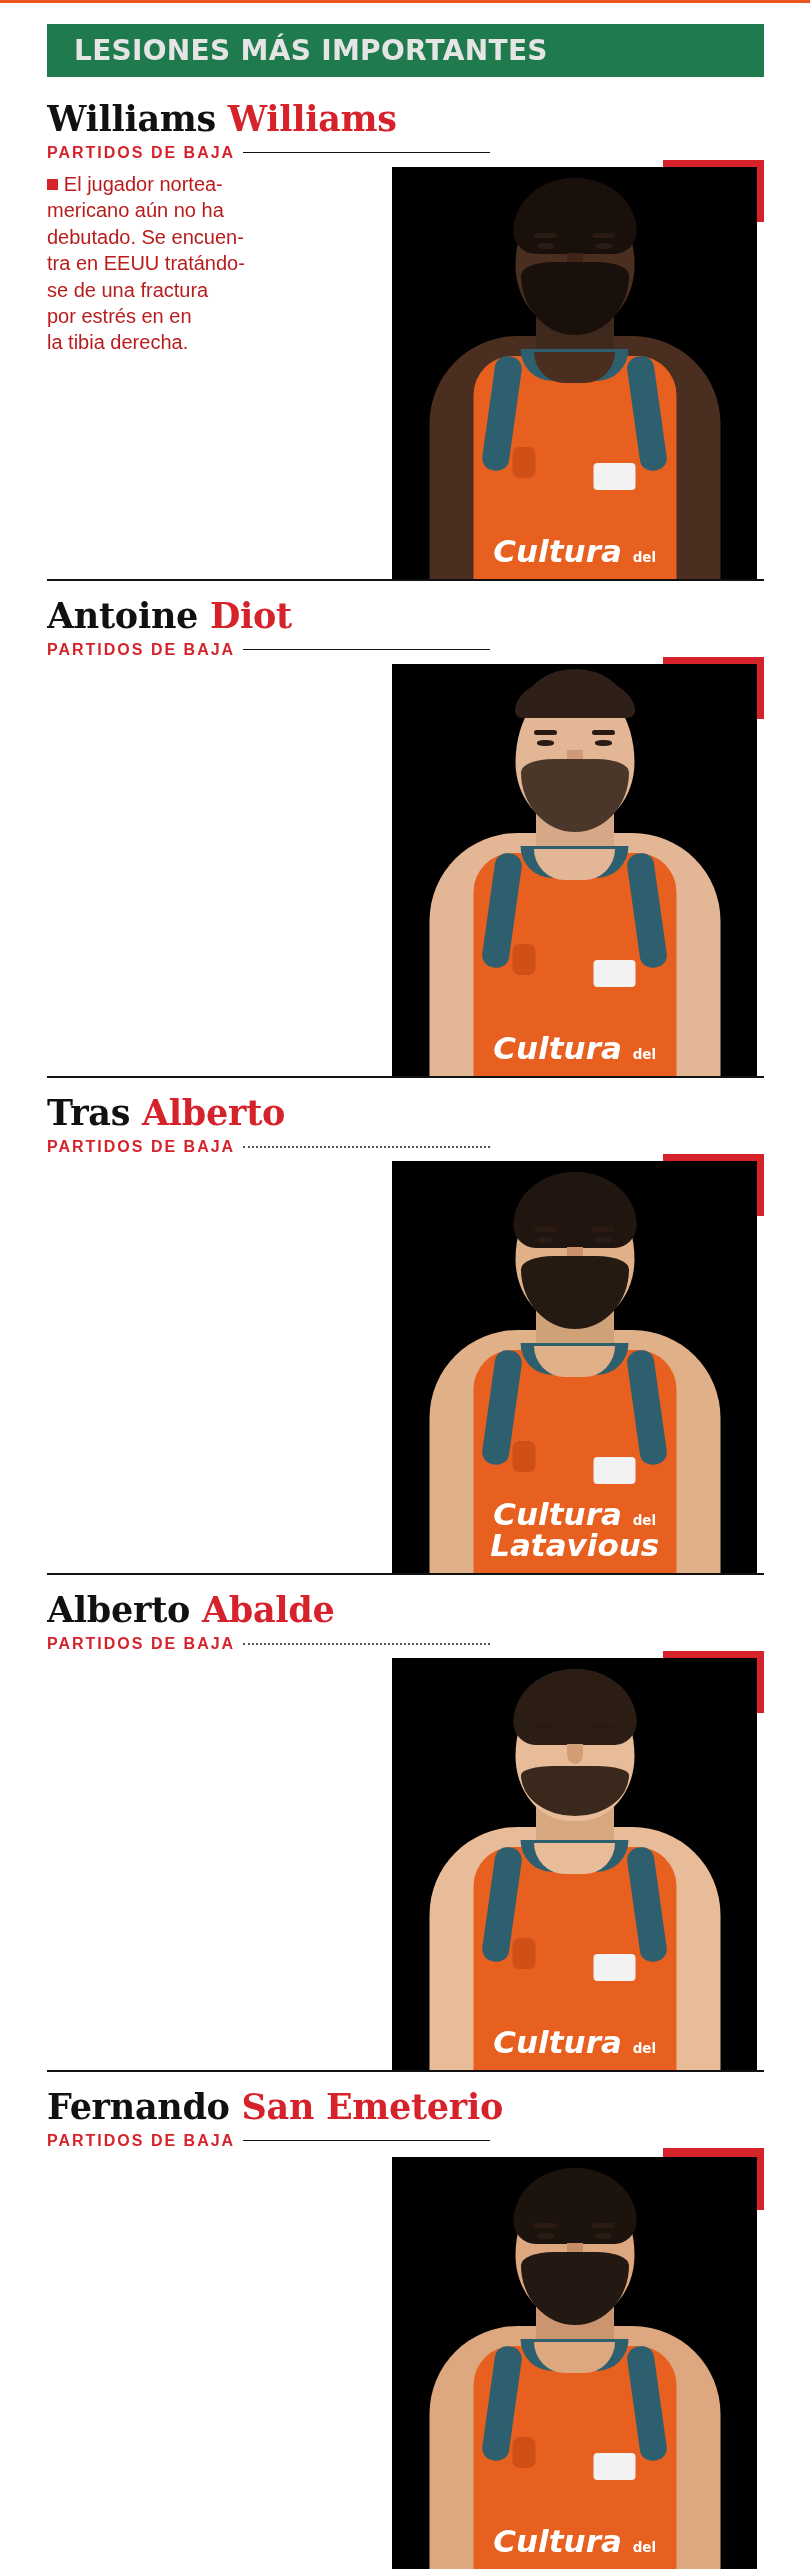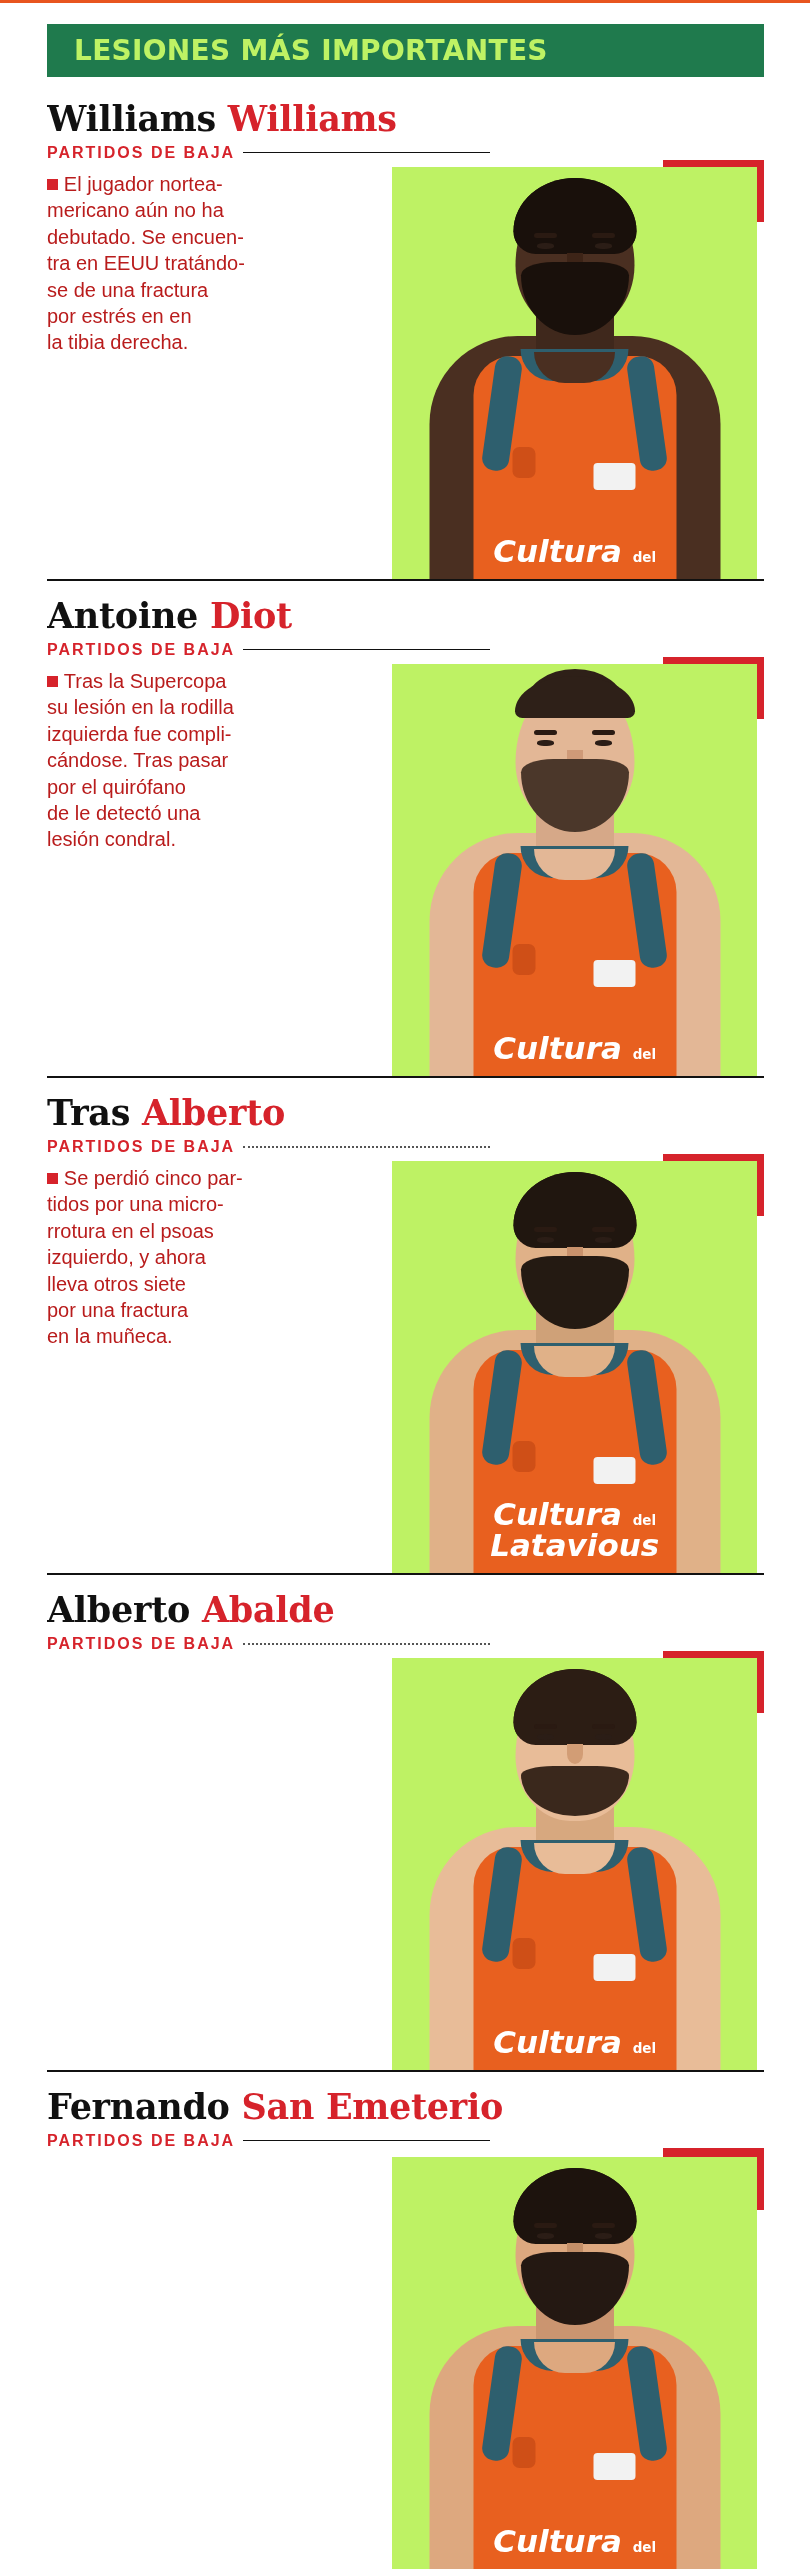--- a/index.html
+++ b/index.html
@@ -37,21 +37,21 @@
   
   .banner {
     background: #1f7a4d;
     height: 53px;
     display: flex;
     align-items: center;
     padding-left: 27px;
     margin-bottom: 6.8px;
   }
   .banner-title {
-    color: #bef264;
+    color: #e5e5e5;
     font-family: "DejaVu Sans", sans-serif;
     font-weight: bold;
     font-size: 28px;
     letter-spacing: 0.3px;
     line-height: 1;
   }
 
   
   .player {
     position: relative;
@@ -141,21 +141,21 @@
     position: absolute;
     right: 6.8px;
     bottom: 0;
     width: 365px;
     height: 412px;
     overflow: hidden;
   }
   .photo-inner {
     position: absolute;
     inset: 0;
-    background: #bef264;
+    background: #000000;
   }
 
   
   .head {
     position: absolute;
     left: 50%;
     transform: translateX(-50%);
     width: 119px;
     height: 147px;
     border-radius: 50% 50% 46% 46% / 56% 56% 44% 44%;
@@ -347,27 +347,20 @@
 
   <div class="player">
     <div class="player-name">
       <span>Antoine</span>
       <span class="surname">Diot</span>
     </div>
     <div class="subhead-row">
       <span class="subhead">PARTIDOS DE BAJA</span>
       <span class="leader"></span>
     </div>
-    <div class="body-text"><span class="sq"></span><span>Tras la Supercopa
-su lesión en la rodilla
-izquierda fue compli-
-cándose. Tras pasar
-por el quirófano
-de le detectó una
-lesión condral.</span></div>
     <div class="badge">26</div>
     <div class="photo">
       <div class="photo-inner">
         <div class="torso" style="background:#e3b796"></div>
         <div class="neck" style="background:#d6a888"></div>
         <div class="hair" style="background:#2e2018; height:47px; top:5.4px; width:101px; border-radius:50% 50% 10% 10% / 80% 80% 20% 20%;"></div>
         <div class="head" style="background:#e3b796"></div>
         <div class="hair" style="background:#2e2018; height:42px; top:12px; width:120px; border-radius:50% 50% 6% 6% / 84% 84% 16% 16%;"></div>
         <div class="brow l"></div>
           <div class="brow r"></div>
@@ -390,27 +383,20 @@
 
   <div class="player">
     <div class="player-name">
       <span>Tras</span>
       <span class="surname">Alberto</span>
     </div>
     <div class="subhead-row">
       <span class="subhead">PARTIDOS DE BAJA</span>
       <span class="leader dotted"></span>
     </div>
-    <div class="body-text"><span class="sq"></span><span>Se perdió cinco par-
-tidos por una micro-
-rrotura en el  psoas
-izquierdo, y ahora
-lleva otros siete
-por una fractura
-en la muñeca.</span></div>
     <div class="badge">12</div>
     <div class="photo">
       <div class="photo-inner">
         <div class="torso" style="background:#e0b188"></div>
         <div class="neck" style="background:#cfa178"></div>
         <div class="hair" style="background:#20160f"></div>
         <div class="head" style="background:#e0b188"></div>
         <div class="hair" style="background:#20160f"></div>
         <div class="brow l"></div>
           <div class="brow r"></div>

